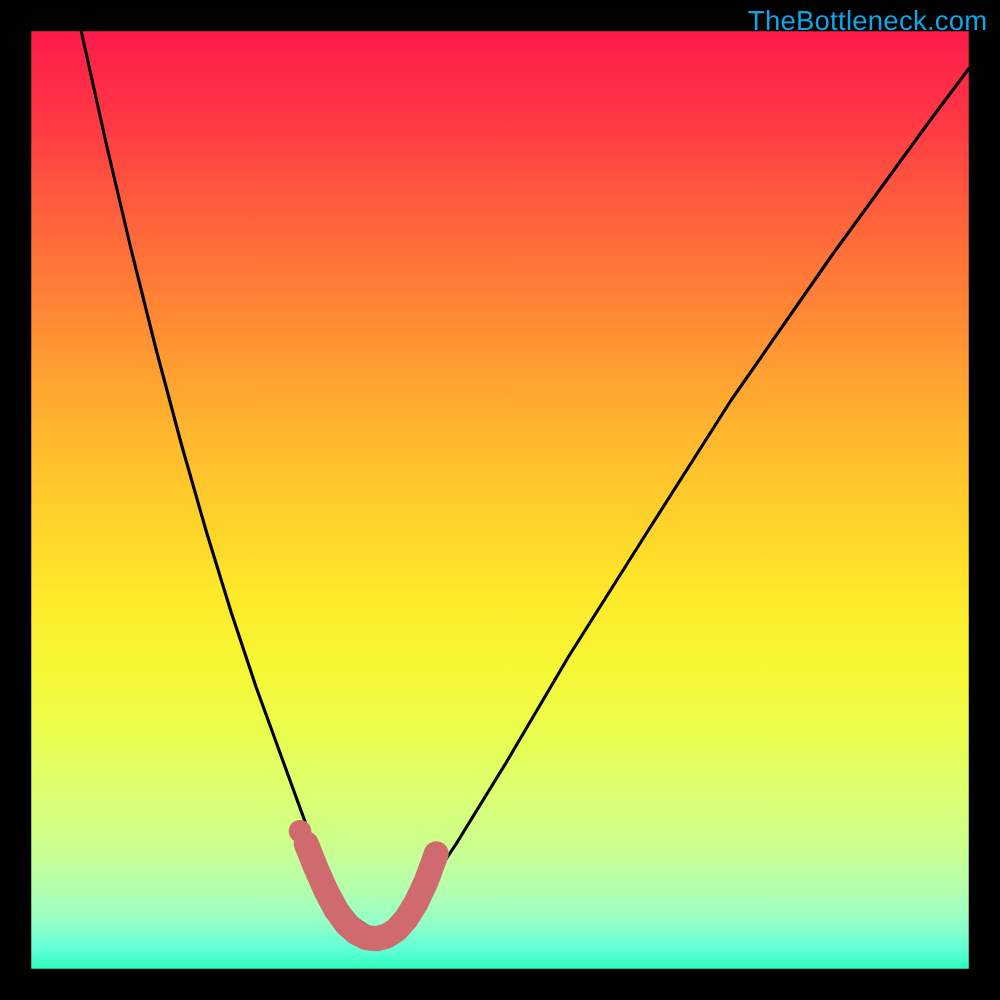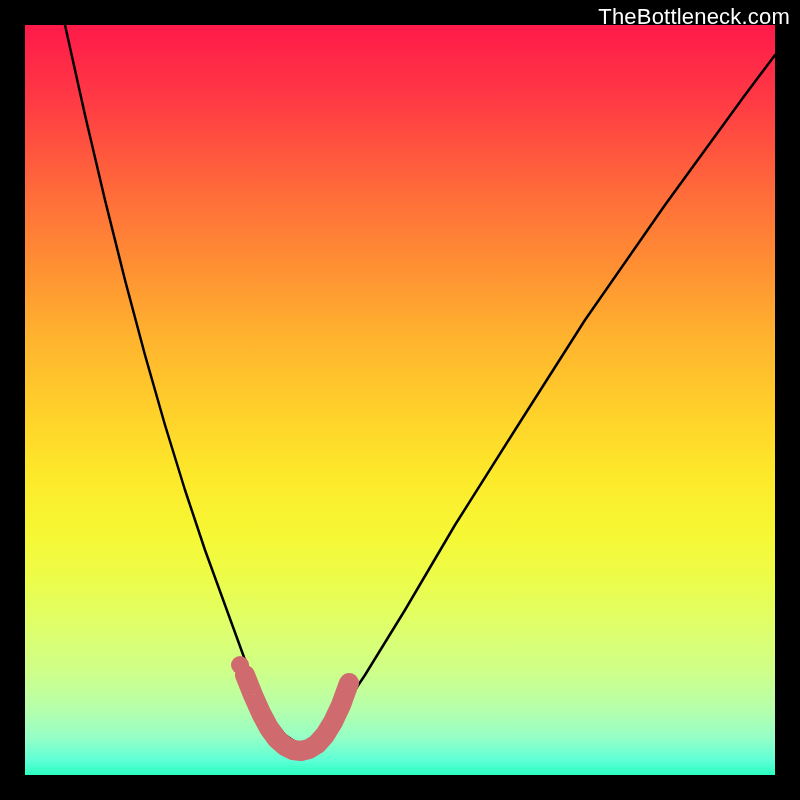--- a/index.html
+++ b/index.html
@@ -39,21 +39,21 @@
       #b7ffaa 91%,
       #95ffc6 95%,
       #5fffd6 98%,
       #2affc0 100%
     );
   }
   .watermark {
     position: absolute;
     top: 4px;
     right: 10px;
-    color: #ffffff;
+    color: #0ea5e9;
     font-size: 22px;
     letter-spacing: 0.2px;
     font-weight: 500;
   }
   svg.curve {
     position: absolute;
     left: 0; top: 0;
     width: 750px; height: 750px;
     overflow: visible;
   }

